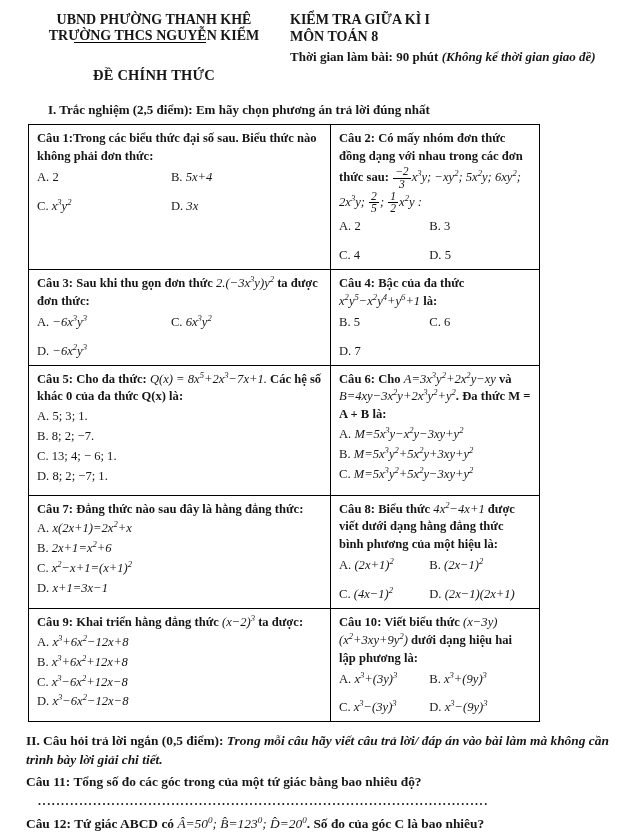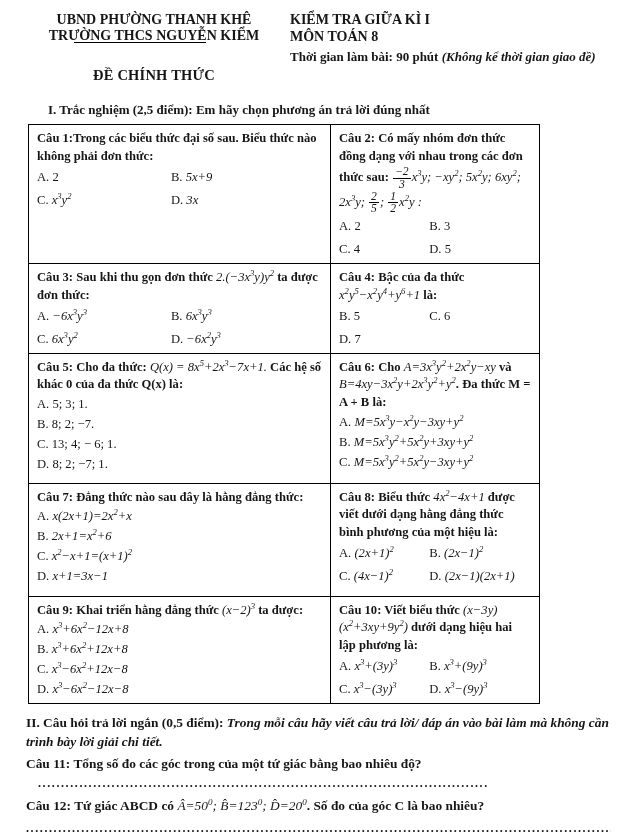--- a/index.html
+++ b/index.html
@@ -34,21 +34,21 @@
   .trow.r2{min-height:79px;align-items:flex-end;}
   .trow.r3{min-height:129px;}
   .trow.r4{min-height:112px;}
   .trow.r5{min-height:104px;}
 
   .b{font-weight:bold;}
   .i{font-style:italic;}
   .m{font-style:italic;}
   sup{font-size:.68em;line-height:0;}
   .qtext{margin-bottom:1px;}
-  .opts.two{display:grid;grid-template-columns:47% 53%;row-gap:5px;margin-top:3px;}
+  .opts.two{display:grid;grid-template-columns:47% 53%;row-gap:11px;margin-top:3px;}
   .opts.one .opt{margin-top:2px;}
   .ok{font-style:normal;}
 
   .frac{display:inline-flex;flex-direction:column;align-items:center;vertical-align:middle;line-height:1.02;font-size:.92em;margin:0 1px;}
   .frac .num{border-bottom:1px solid #000;padding:0 2px;}
   .frac .den{padding:0 2px;}
 
   
   .sec2{margin:9px 24px 0 26px;font-size:13.4px;line-height:1.42;}
   .qline{margin-top:3px;}
@@ -76,21 +76,21 @@
   </div>
 
   <div class="sec1-title">I. Trắc nghiệm (2,5 điểm): Em hãy chọn phương án trả lời đúng nhất</div>
 
   <div class="exam-table">
     <div class="trow r1">
       <div class="tcell c1">
           <div class="qtext"><span class="b">Câu 1:</span><span class="b">Trong các biểu thức đại số sau. Biểu thức nào không phải đơn thức:</span></div>
           <div class="opts two">
             <div class="opt"><span class="ok">A. </span><span>2</span></div>
-            <div class="opt"><span class="ok">B. </span><span class="m">5x+9</span></div>
+            <div class="opt"><span class="ok">B. </span><span class="m">5x+4</span></div>
             <div class="opt"><span class="ok">C. </span><span class="m">x<sup>3</sup>y<sup>2</sup></span></div>
             <div class="opt"><span class="ok">D. </span><span class="m">3x</span></div>
           </div>
         </div>
       <div class="tcell c2">
           <div class="qtext"><span class="b">Câu 2: </span><span class="b">Có mấy nhóm đơn thức đồng dạng với nhau trong các đơn thức sau: </span><span class="m"><span class="frac">
                 <span class="num">−2</span>
                 <span class="den">3</span>
               </span>x<sup>3</sup>y; −xy<sup>2</sup>; 5x<sup>2</sup>y; 6xy<sup>2</sup>; 2x<sup>3</sup>y; <span class="frac">
                 <span class="num">2</span>
@@ -105,21 +105,20 @@
             <div class="opt"><span class="ok">C. </span><span>4</span></div>
             <div class="opt"><span class="ok">D. </span><span>5</span></div>
           </div>
         </div>
     </div>
     <div class="trow r2">
       <div class="tcell c1">
           <div class="qtext"><span class="b">Câu 3: </span><span class="b">Sau khi thu gọn đơn thức </span><span class="m">2.(−3x<sup>3</sup>y)y<sup>2</sup></span><span class="b"> ta được đơn thức:</span></div>
           <div class="opts two">
             <div class="opt"><span class="ok">A. </span><span class="m">−6x<sup>3</sup>y<sup>3</sup></span></div>
-            <div class="opt"><span class="ok">B. </span><span class="m">6x<sup>3</sup>y<sup>3</sup></span></div>
             <div class="opt"><span class="ok">C. </span><span class="m">6x<sup>3</sup>y<sup>2</sup></span></div>
             <div class="opt"><span class="ok">D. </span><span class="m">−6x<sup>2</sup>y<sup>3</sup></span></div>
           </div>
         </div>
       <div class="tcell c2">
           <div class="qtext"><span class="b">Câu 4: </span><span class="b">Bậc của đa thức </span><span class="m">x<sup>2</sup>y<sup>5</sup>−x<sup>2</sup>y<sup>4</sup>+y<sup>6</sup>+1</span><span class="b"> là:</span></div>
           <div class="opts two">
             <div class="opt"><span class="ok">B. </span><span>5</span></div>
             <div class="opt"><span class="ok">C. </span><span>6</span></div>
             <div class="opt"><span class="ok">D. </span><span>7</span></div>

